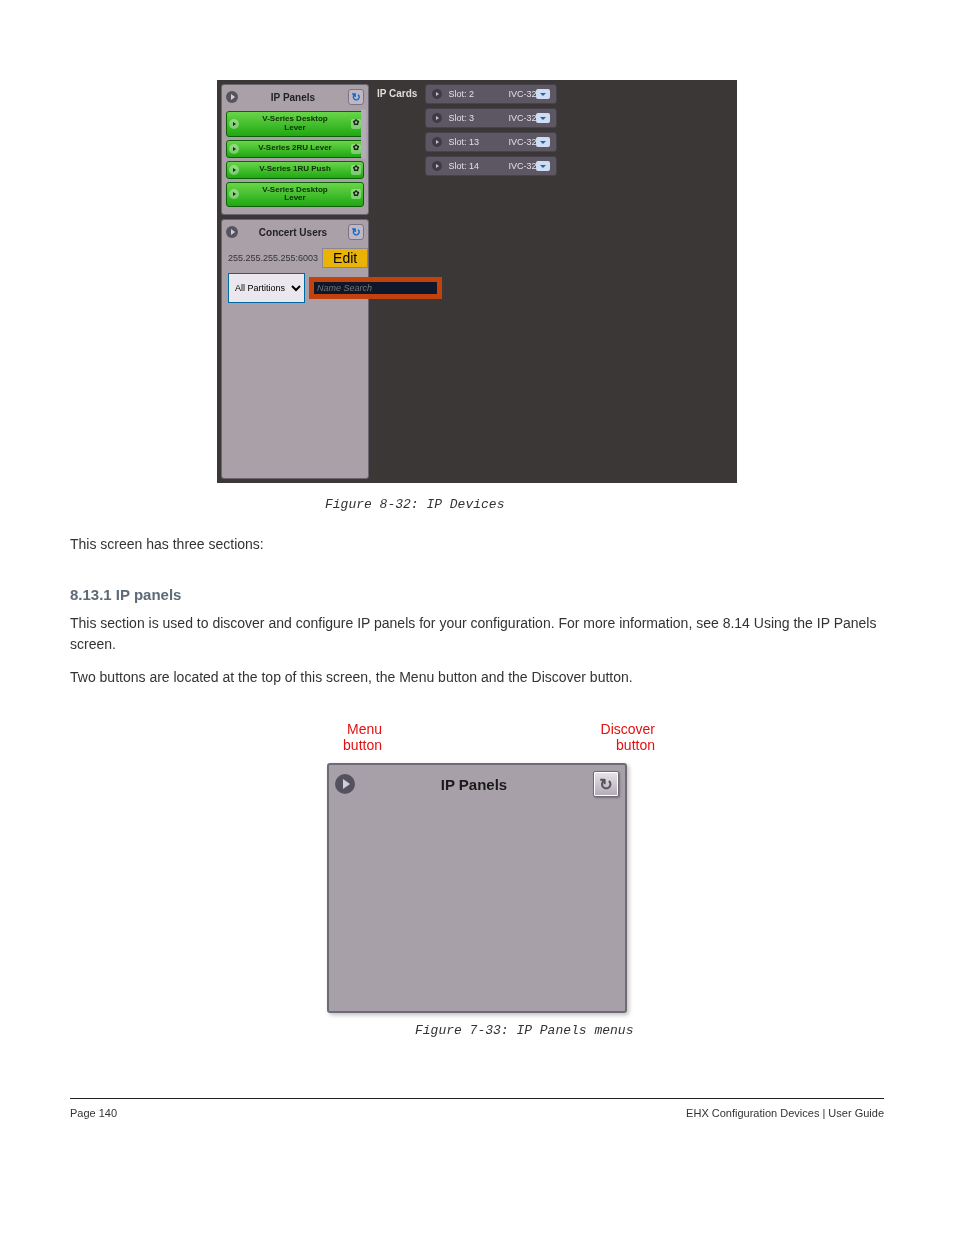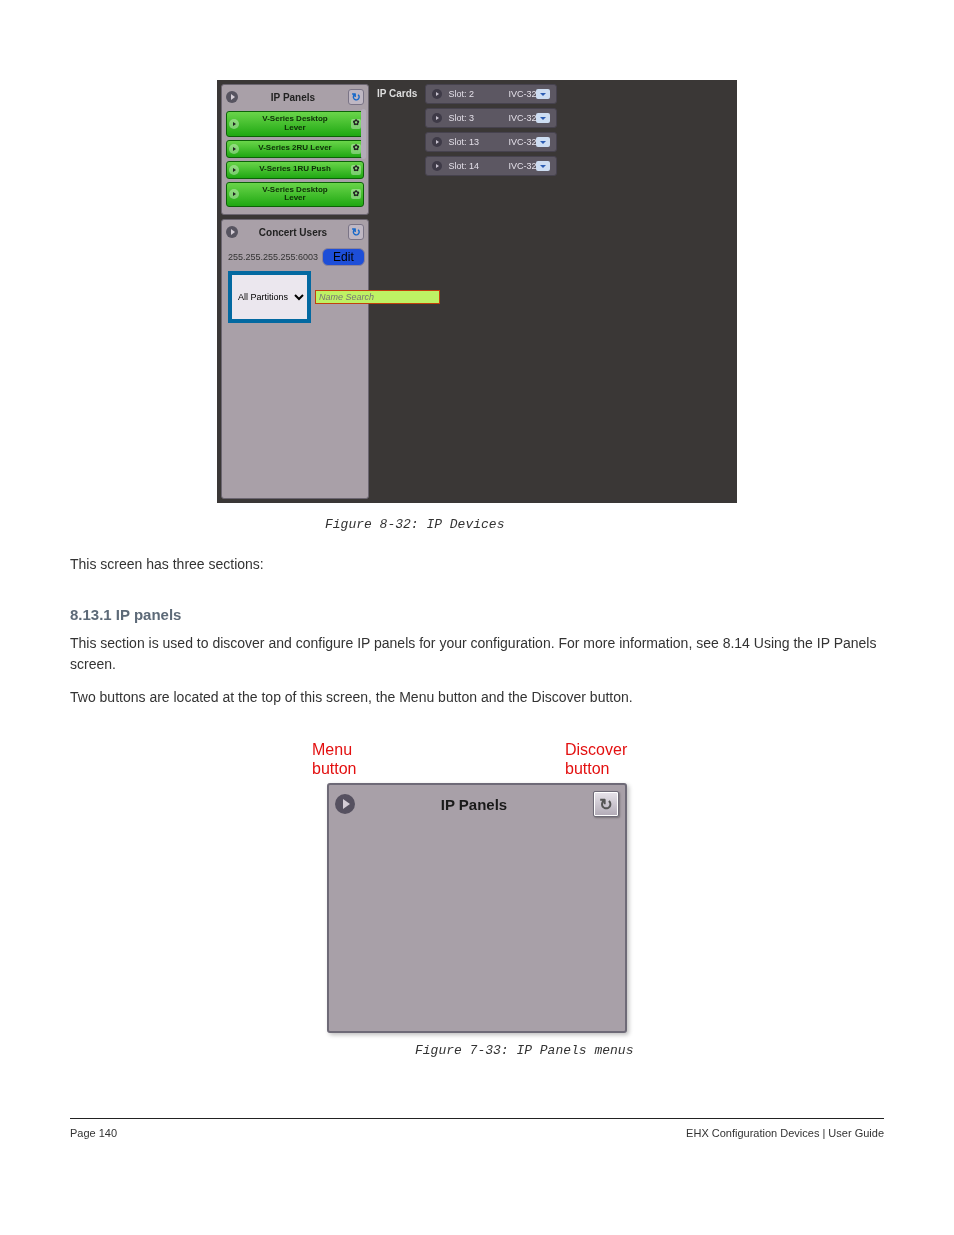--- a/index.html
+++ b/index.html
@@ -18,42 +18,42 @@
 .refresh-btn{width:16px;height:16px;border:1px solid #7a7486;background:#bfb7c3;border-radius:3px;display:flex;align-items:center;justify-content:center;cursor:pointer;color:#1668c9;font-size:11px;font-weight:bold}
 .ip-list{padding:2px 4px 4px}
 .ip-item{background:linear-gradient(#6ad54a,#1fa812);border:1px solid #0c6207;border-radius:3px;margin-bottom:3px;display:flex;align-items:center;padding:3px 2px;font-size:8px;font-weight:bold;color:#0d2d07;line-height:1.1}
 .ip-item .expand{width:10px;height:10px;border-radius:50%;background:rgba(255,255,255,.35);display:flex;align-items:center;justify-content:center;flex-shrink:0}
 .ip-item .expand::after{content:"";border-left:3px solid #222;border-top:2px solid transparent;border-bottom:2px solid transparent}
 .ip-item .name{flex:1;text-align:center;padding:0 14px}
 .ip-item .gear{width:10px;height:10px;background:rgba(255,255,255,.35);border-radius:2px;display:flex;align-items:center;justify-content:center;font-size:8px;color:#222;flex-shrink:0}
 .concert-body{padding:4px 6px 170px;font-size:9px;color:#333}
 .row{display:flex;align-items:center;gap:4px;margin-bottom:5px}
 .addr{flex:1}
-.edit-btn{font-size:12px;padding:1px 10px;background:#1d4ed8;border:1px solid #8c8497;border-radius:6px;cursor:pointer}
-.select{font-size:9px;padding:16px 2px;background:#ebe7ee;border:4px solid #0369a1}
-.search{flex:1;font-size:9px;padding:1px 3px;border:1px solid #c2410c;font-style:italic;color:#7a7486;background:#bef264}
+.edit-btn{font-size:14px;padding:1px 10px;background:#eab308;border:1px solid #8c8497;border-radius:0;cursor:pointer}
+.select{font-size:9px;padding:8px 2px;background:#ebe7ee;border:1px solid #0369a1}
+.search{flex:1;font-size:9px;padding:1px 3px;border:5px solid #c2410c;font-style:italic;color:#7a7486;background:#0f172a}
 .scroll-hint{position:absolute;right:2px;top:24px;width:5px;height:50px;background:#b3abb9;border-radius:3px}
 
 .right-col{flex:1;display:flex;}
 .cards-head{font-size:10px;font-weight:bold;color:#ddd;text-align:center;padding:4px}
 .cards{padding:0 4px}
 .card{background:#5c5762;border:1px solid #46424e;border-radius:3px;margin-bottom:4px;display:flex;align-items:center;padding:4px 6px;font-size:9px;color:#e4e0e9}
 .card .expand{width:10px;height:10px;border-radius:50%;background:#3e3a47;display:flex;align-items:center;justify-content:center;margin-right:6px}
 .card .expand::after{content:"";border-left:3px solid #c9c3d0;border-top:2px solid transparent;border-bottom:2px solid transparent}
 .card .slot{flex:0 0 60px}
 .card .type{flex:1;text-align:left}
 .card .drop{width:14px;height:10px;background:#cdddf2;border-radius:2px;display:flex;align-items:center;justify-content:center}
 .card .drop::after{content:"";border-top:3px solid #2c5db3;border-left:3px solid transparent;border-right:3px solid transparent}
 
 .caption{font-family:Liberation Mono, monospace;font-style:italic;font-size:13px;color:#333;text-align:left;margin:10px 0 22px 255px}
 .section{font-size:15px;font-weight:bold;color:#5d6a78;margin:31px 0 10px}
 
 
 .fig2{width:300px;margin:16px auto 10px;position:relative}
-.label{color:#e31010;font-size:16px;text-align:left;line-height:1.15;position:absolute}
+.label{color:#e31010;font-size:14px;text-align:right;line-height:1.15;position:absolute}
 .label.menu{left:-15px;top:-42px;width:70px}
 .label.discover{right:-28px;top:-42px;width:90px}
 .arrow-shaft{position:absolute;width:3px;background:#e31010}
 .arrow-shaft.menu{left:18px;top:2px;height:60px}
 .arrow-shaft.discover{right:20px;top:2px;height:55px}
 .arrow-head{position:absolute;width:0;height:0;border-left:6px solid transparent;border-right:6px solid transparent;border-top:10px solid #e31010}
 .arrow-head.menu{left:13px;top:60px}
 .arrow-head.discover{right:15px;top:55px}
 .fig2-box{margin-top:75px;background:#a8a0a8;border:2px solid #6e6a77;border-radius:3px;height:250px;position:relative;box-shadow:2px 2px 4px rgba(0,0,0,.25)}
 .fig2-head{display:flex;align-items:center;padding:6px 6px 2px}

